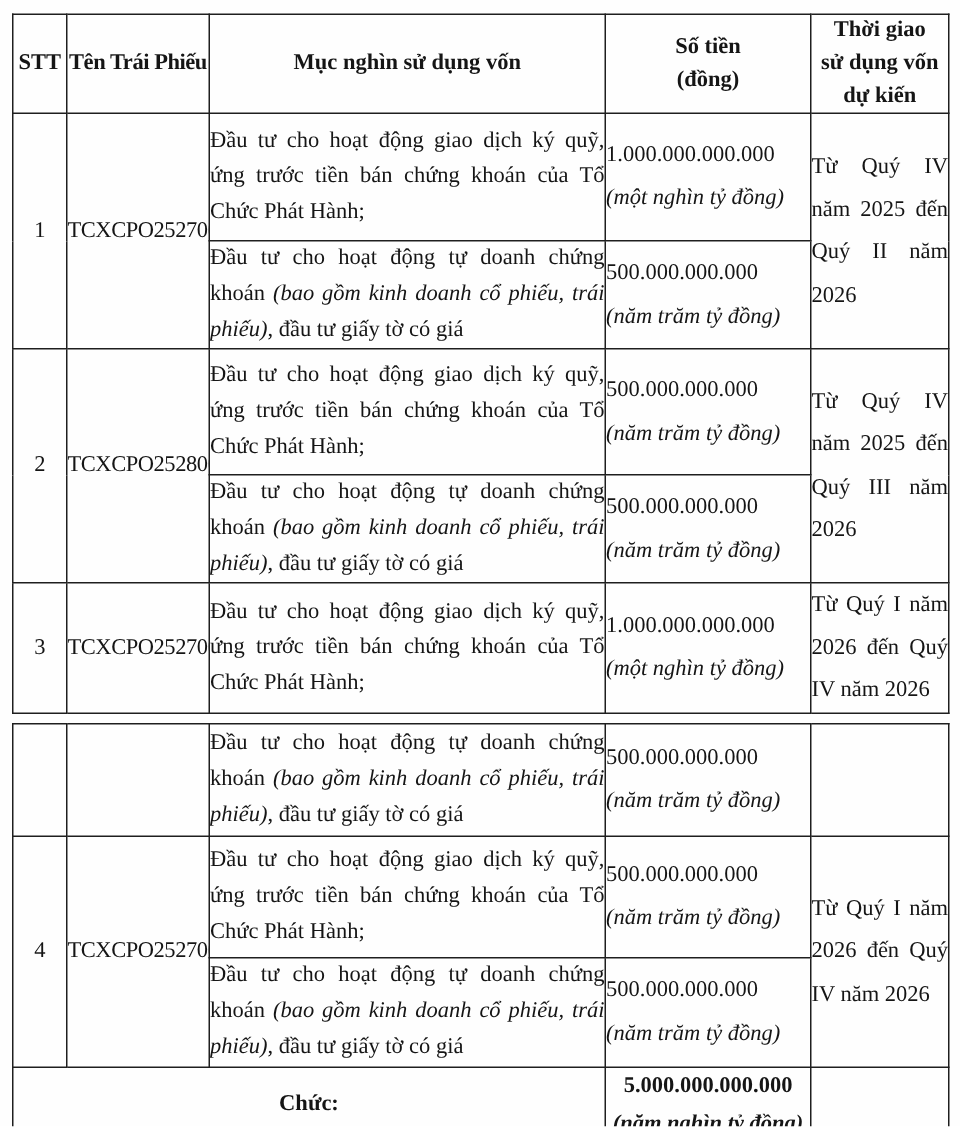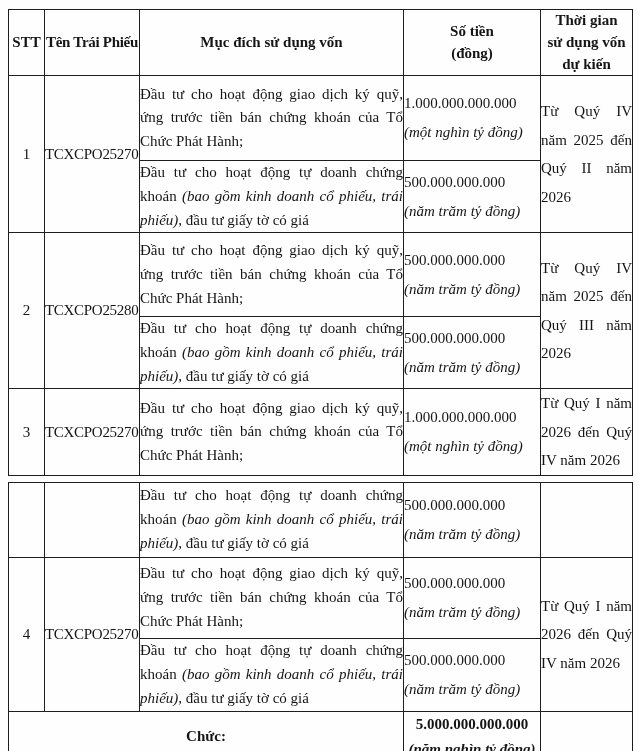--- a/index.html
+++ b/index.html
@@ -95,27 +95,27 @@
       <col class="c-stt">
         <col class="c-bond">
         <col class="c-purp">
         <col class="c-amt">
         <col class="c-time">
     </colgroup>
     <tbody>
       <tr style="height:62px">
         <td class="hdr"><span>STT</span></td>
         <td class="hdr hdr-bond"><span>Tên Trái Phiếu</span></td>
-        <td class="hdr"><span>Mục đích sử dụng vốn</span></td>
+        <td class="hdr"><span>Mục nghìn sử dụng vốn</span></td>
         <td class="hdr">
           <span class="ln">Số tiền</span>
           <span class="ln">(đồng)</span>
         </td>
         <td class="hdr">
-          <span class="ln">Thời gian</span>
+          <span class="ln">Thời giao</span>
           <span class="ln">sử dụng vốn</span>
           <span class="ln">dự kiến</span>
         </td>
       </tr>
 
       <tr style="height:85px">
         <td class="stt" rowspan="2"><span>1</span></td>
         <td class="bond" rowspan="2"><span>TCXCPO2527001</span></td>
         <td class="purpose"><span>Đầu tư cho hoạt động giao dịch ký quỹ, ứng trước tiền bán chứng khoán của Tổ Chức Phát Hành;</span></td>
         <td class="amount">

